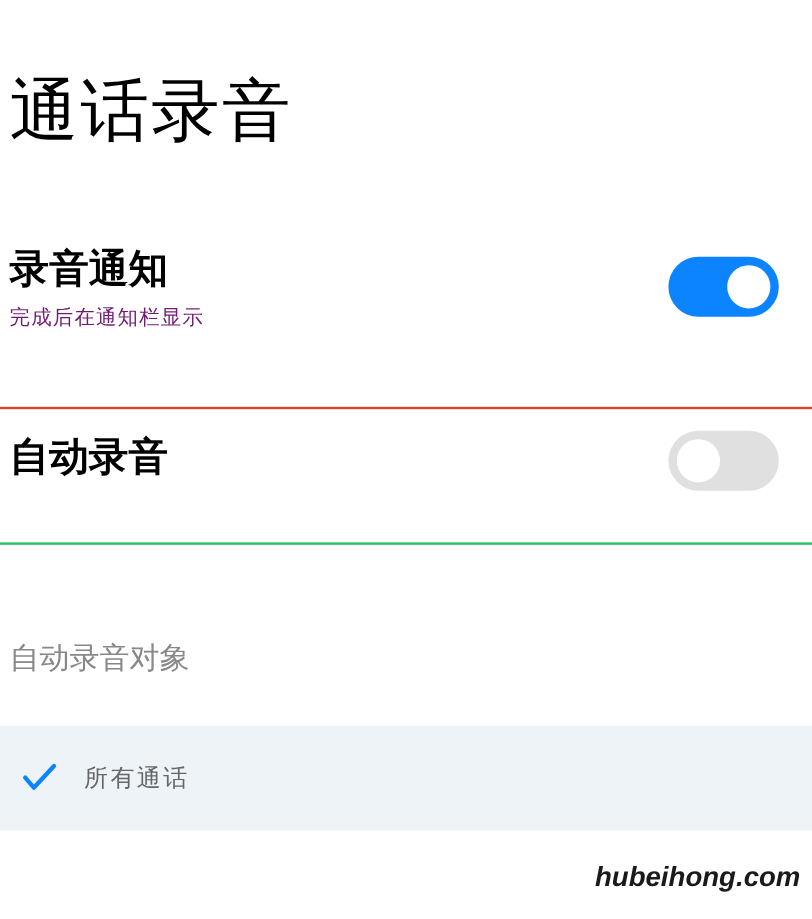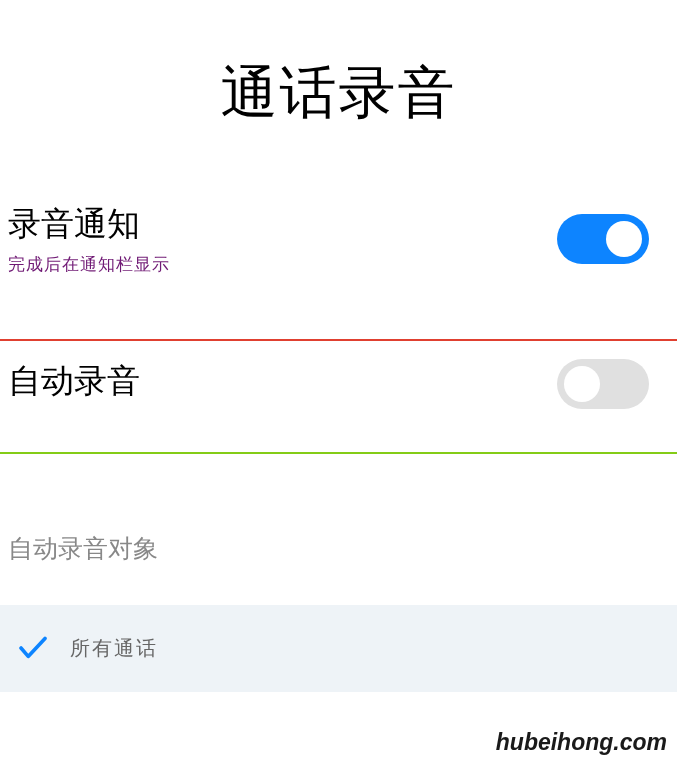--- a/index.html
+++ b/index.html
@@ -14,34 +14,33 @@
       height: 766px;
       position: relative;
       overflow: hidden;
     }
     .page-title {
       font-size: 57px;
       font-weight: 400;
       color: #000000;
       padding: 55px 8px 50px 8px;
       letter-spacing: 2px;
-      text-align: center;
     }
     .setting-row {
       padding: 20px 8px 20px 8px;
       display: flex;
       justify-content: space-between;
       align-items: center;
     }
     .setting-text {
       flex: 1;
     }
     .setting-title {
       font-size: 33px;
-      font-weight: 400;
+      font-weight: 700;
       color: #000000;
       margin-bottom: 6px;
     }
     .setting-subtitle {
       font-size: 17px;
       color: #701a75;
       line-height: 1.4;
       letter-spacing: 1px;
     }
     .toggle {
@@ -69,21 +68,21 @@
       transition: left 0.2s;
     }
     .toggle.on .toggle-knob {
       left: 49px;
     }
     .toggle.off .toggle-knob {
       left: 7px;
     }
     .highlighted-section {
       border-top: 2px solid #e04030;
-      border-bottom: 2px solid #84cc16;
+      border-bottom: 2px solid #22c55e;
       margin-top: 42px;
     }
     .highlighted-section .setting-row {
       padding: 18px 8px 42px 8px;
     }
     .section-header {
       font-size: 25px;
       color: #888888;
       padding: 78px 8px 40px 8px;
     }
@@ -104,21 +103,21 @@
       width: 30px;
       height: 24px;
     }
     .radio-label {
       font-size: 20px;
       color: #666666;
       letter-spacing: 2px;
     }
     .watermark {
       position: absolute;
-      bottom: 10px;
+      bottom: 22px;
       right: 10px;
       font-size: 23px;
       font-weight: 700;
       font-style: italic;
       color: #1a1a1a;
       font-family: Arial, sans-serif;
     }
   </style>
 </head>
 <body>

